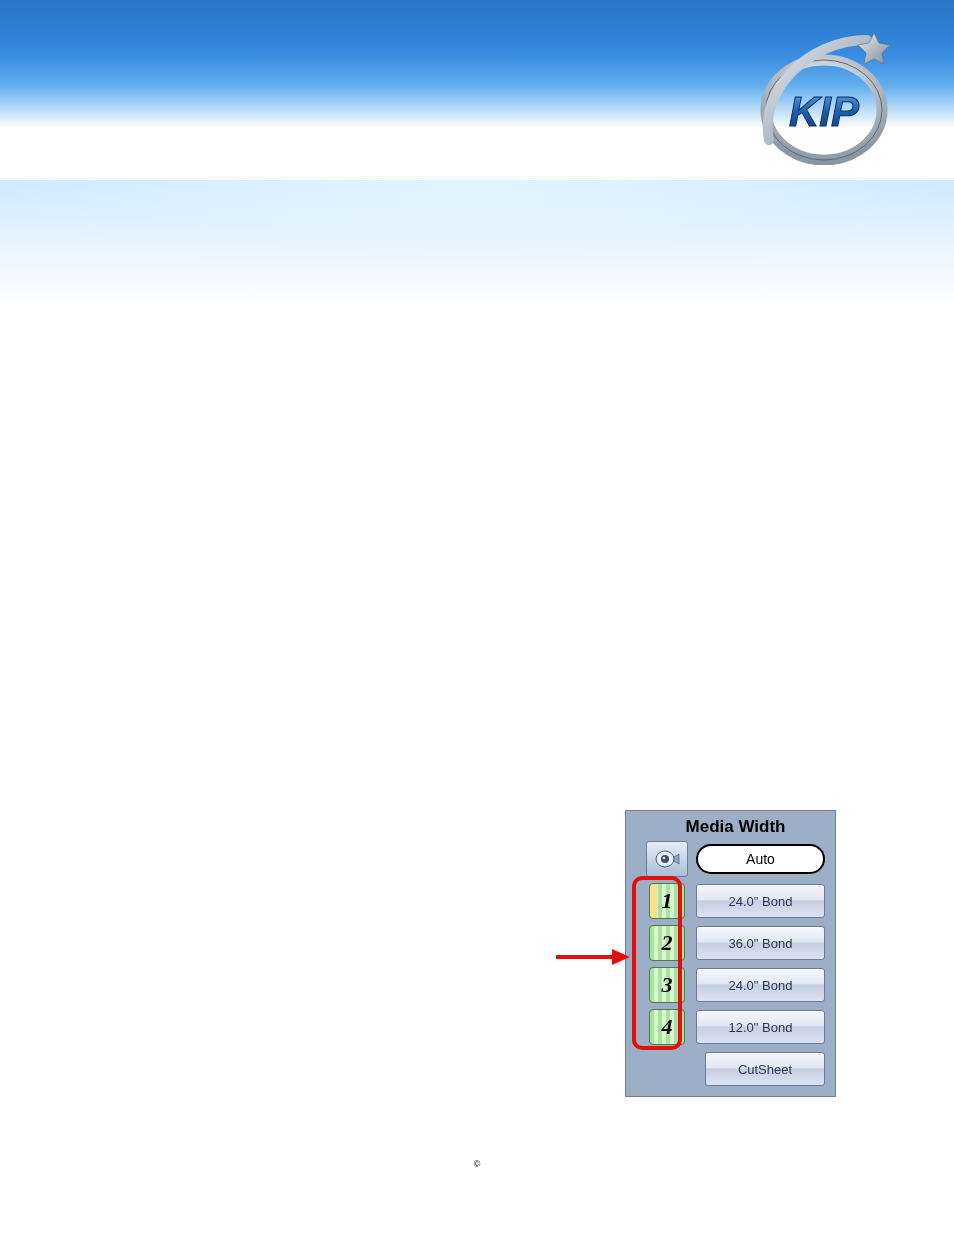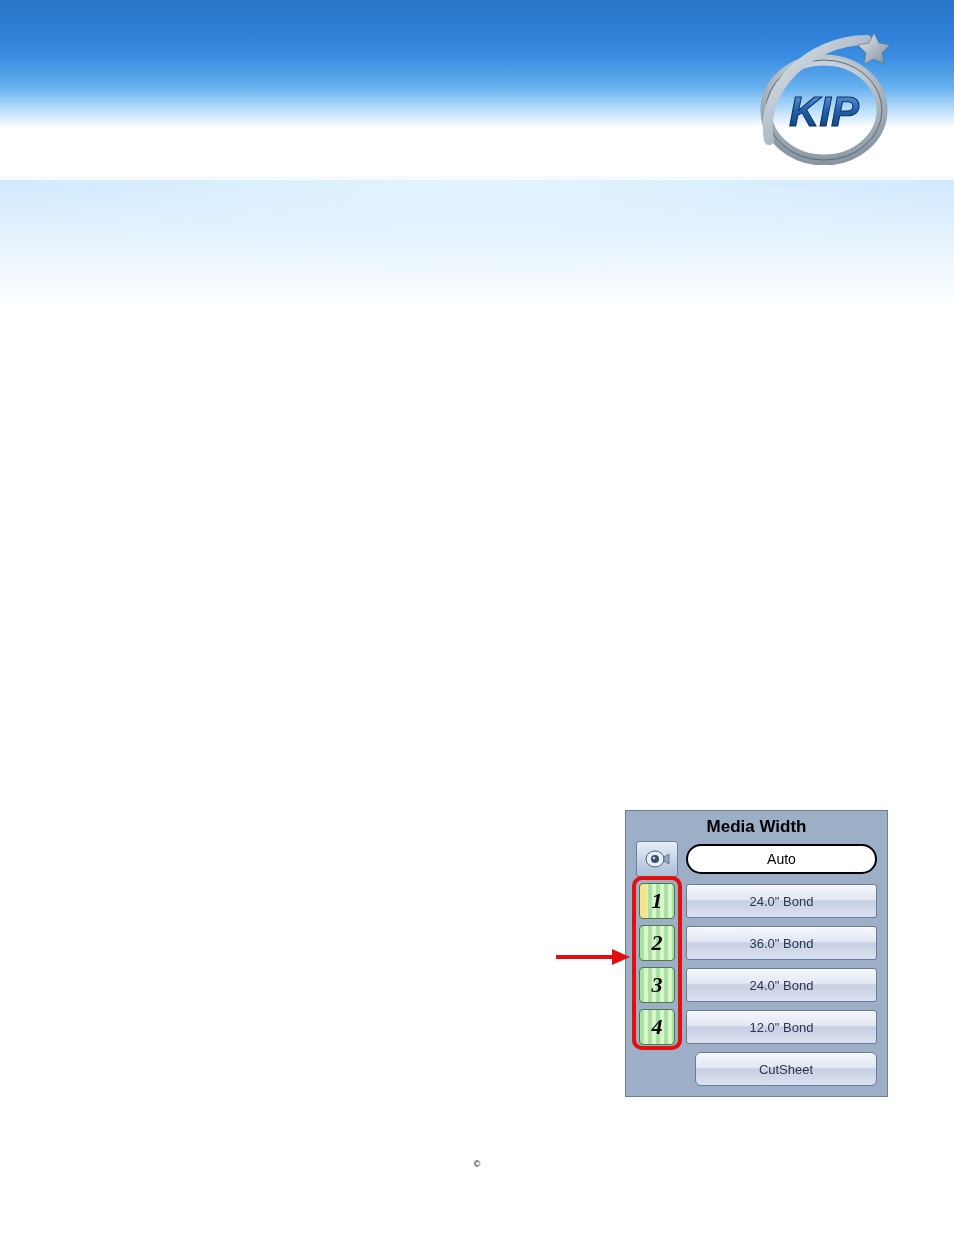--- a/index.html
+++ b/index.html
@@ -40,25 +40,25 @@
     right: 60px;
     width: 145px;
     height: 135px;
   }
   .logo svg { width: 100%; height: 100%; }
 
   .media-panel {
     position: absolute;
     top: 810px;
     left: 625px;
-    width: 263px;
+    width: 211px;
     height: 287px;
     background: #9cafc6;
     border: 1px solid #6b7f97;
-    padding: 6px 10px 10px 10px;
+    padding: 6px 10px 10px 20px;
   }
   .media-title {
     text-align: center;
     font-weight: bold;
     font-size: 17px;
     color: #000;
     margin-bottom: 4px;
   }
   .media-row {
     display: flex;
@@ -120,21 +120,20 @@
     background: #fff;
     border: 2px solid #000;
     display: flex;
     align-items: center;
     justify-content: center;
     font-size: 14px;
     color: #000;
   }
   .btn-full {
     margin-left: 59px;
-    border-radius: 6px;
   }
   .red-box {
     position: absolute;
     border: 4px solid #e30e0e;
     border-radius: 10px;
     pointer-events: none;
   }
   .red-arrow {
     position: absolute;
     pointer-events: none;

